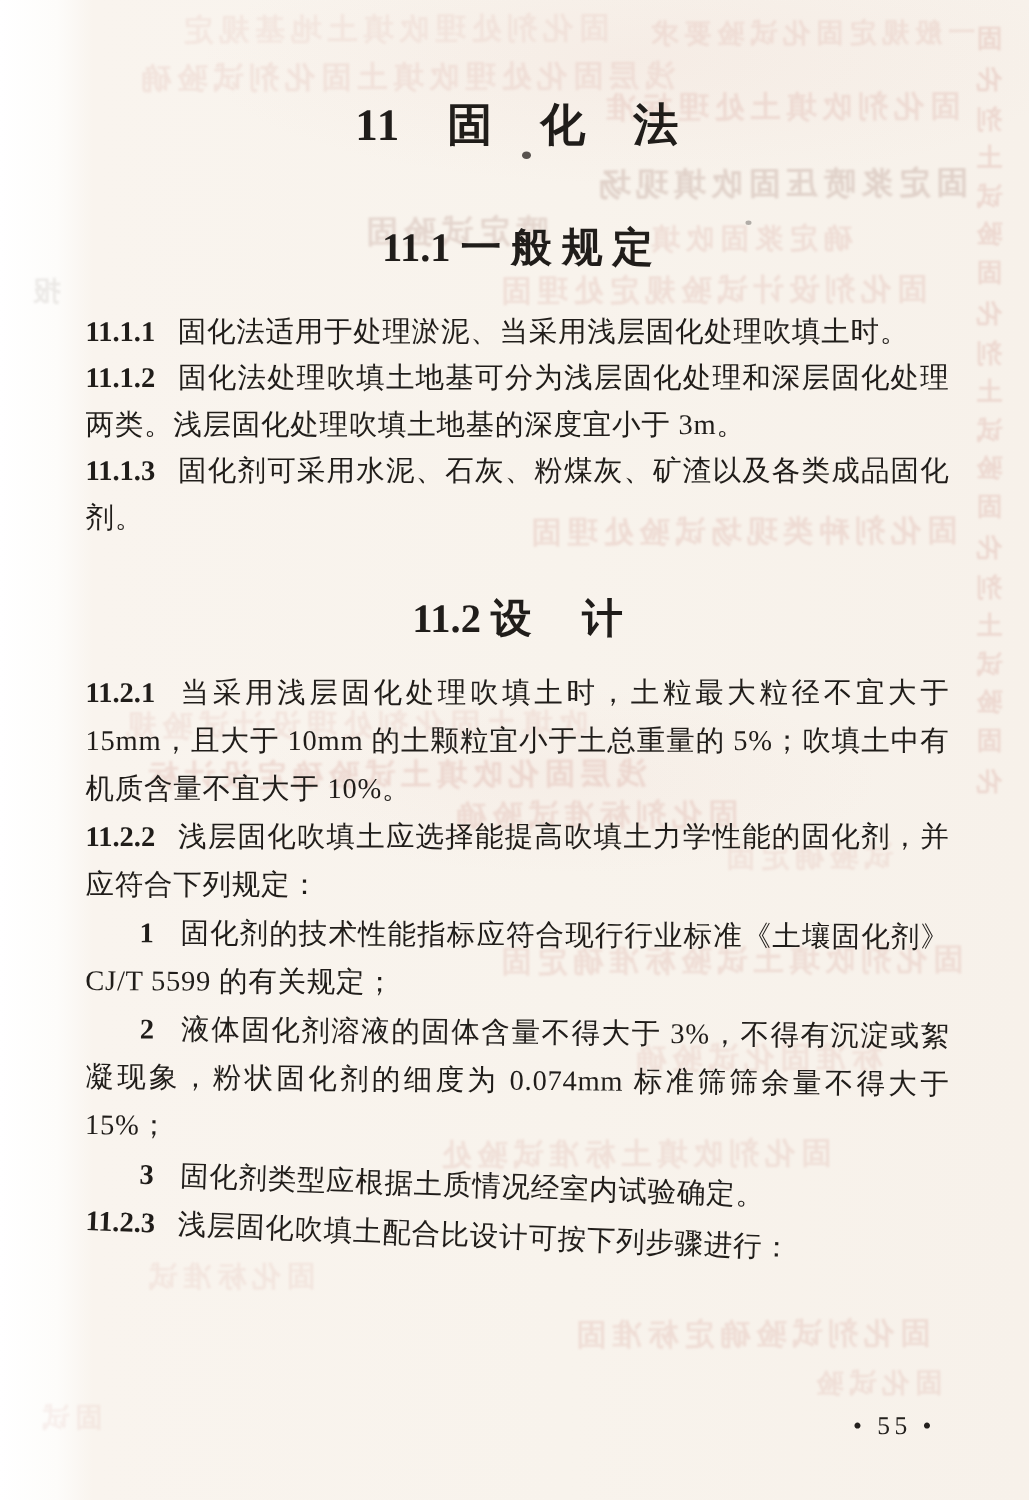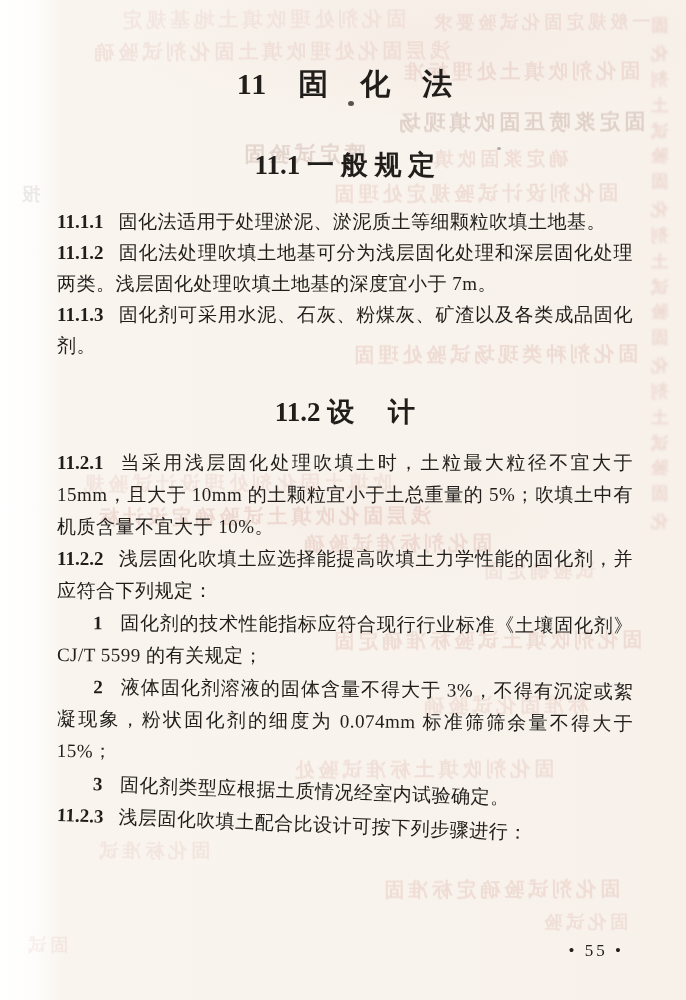--- a/index.html
+++ b/index.html
@@ -109,22 +109,22 @@
   <div class="speck s1"></div>
   <div class="speck s2"></div>
 
   <div class="content">
 
     <h1 class="chapter">11　固　化　法</h1>
 
     <h2 class="sec-head h1st">11.1  一 般 规 定</h2>
 
     <div class="clauses first">
-      <p><span class="cnum">11.1.1</span><span>固化法适用于处理淤泥、淤泥质土等细颗粒吹填土地基。</span></p>
-      <p><span class="cnum">11.1.2</span><span>固化法处理吹填土地基可分为浅层固化处理和深层固化处理两类。浅层固化处理吹填土地基的深度宜小于 7m。</span></p>
+      <p><span class="cnum">11.1.1</span><span>固化法适用于处理淤泥、当采用浅层固化处理吹填土时。</span></p>
+      <p><span class="cnum">11.1.2</span><span>固化法处理吹填土地基可分为浅层固化处理和深层固化处理两类。浅层固化处理吹填土地基的深度宜小于 3m。</span></p>
       <p><span class="cnum">11.1.3</span><span>固化剂可采用水泥、石灰、粉煤灰、矿渣以及各类成品固化剂。</span></p>
     </div>
 
     <h2 class="sec-head h2nd">11.2  设　 计</h2>
 
     <div class="clauses second">
       <p><span class="cnum">11.2.1</span><span>当采用浅层固化处理吹填土时，土粒最大粒径不宜大于 15mm，且大于 10mm 的土颗粒宜小于土总重量的 5%；吹填土中有机质含量不宜大于 10%。</span></p>
       <p><span class="cnum">11.2.2</span><span>浅层固化吹填土应选择能提高吹填土力学性能的固化剂，并应符合下列规定：</span></p>
       <p class="item tilt-a"><span class="inum">1</span><span>固化剂的技术性能指标应符合现行行业标准《土壤固化剂》CJ/T 5599 的有关规定；</span></p>
       <p class="item tilt-b"><span class="inum">2</span><span>液体固化剂溶液的固体含量不得大于 3%，不得有沉淀或絮凝现象，粉状固化剂的细度为 0.074mm 标准筛筛余量不得大于 15%；</span></p>

